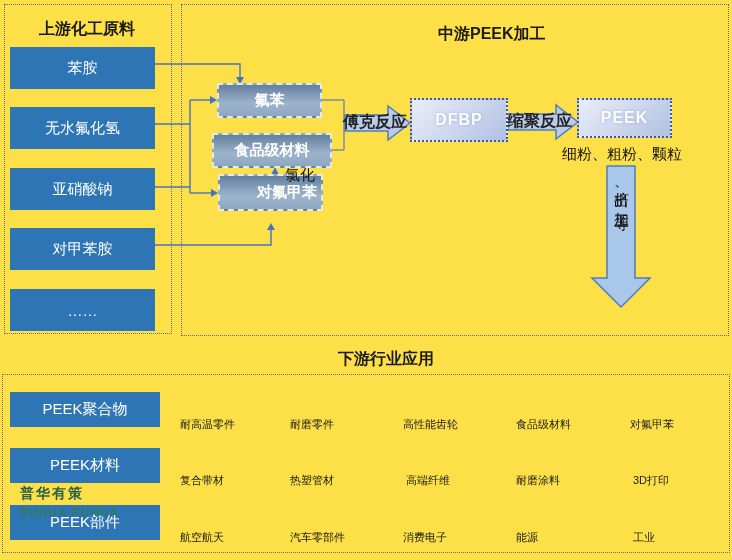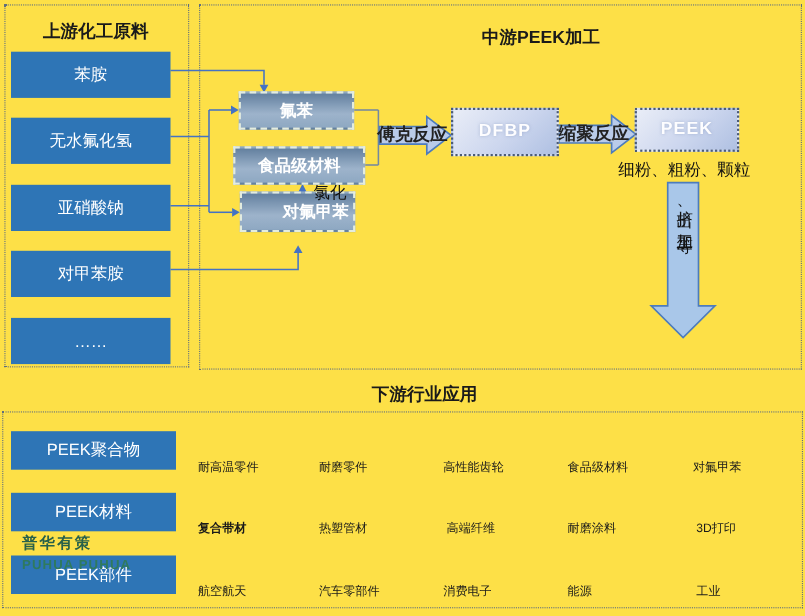--- a/index.html
+++ b/index.html
@@ -102,21 +102,21 @@
     </div>
   <div class="appitem" style="left:180px;top:402px;">耐高温零件</div>
   <div class="appitem" style="left:290px;top:402px;">耐磨零件</div>
   <div class="appitem" style="left:403px;top:402px;">高性能齿轮</div>
   <div class="appitem" style="left:516px;top:402px;">食品级材料</div>
   <div class="appitem" style="left:630px;top:402px;">对氟甲苯</div>
 
   <div class="rowlabel" style="top:448px;">
       <span>PEEK材料</span>
     </div>
-  <div class="appitem" style="left:180px;top:458px;font-weight:bold;">复合带材</div>
+  <div class="appitem" style="left:180px;top:458px;">复合带材</div>
   <div class="appitem" style="left:290px;top:458px;">热塑管材</div>
   <div class="appitem" style="left:406px;top:458px;">高端纤维</div>
   <div class="appitem" style="left:516px;top:458px;">耐磨涂料</div>
   <div class="appitem" style="left:633px;top:458px;">3D打印</div>
 
   <div class="rowlabel" style="top:505px;">
       <span>PEEK部件</span>
     </div>
   <div class="appitem" style="left:180px;top:515px;">航空航天</div>
   <div class="appitem" style="left:290px;top:515px;">汽车零部件</div>

